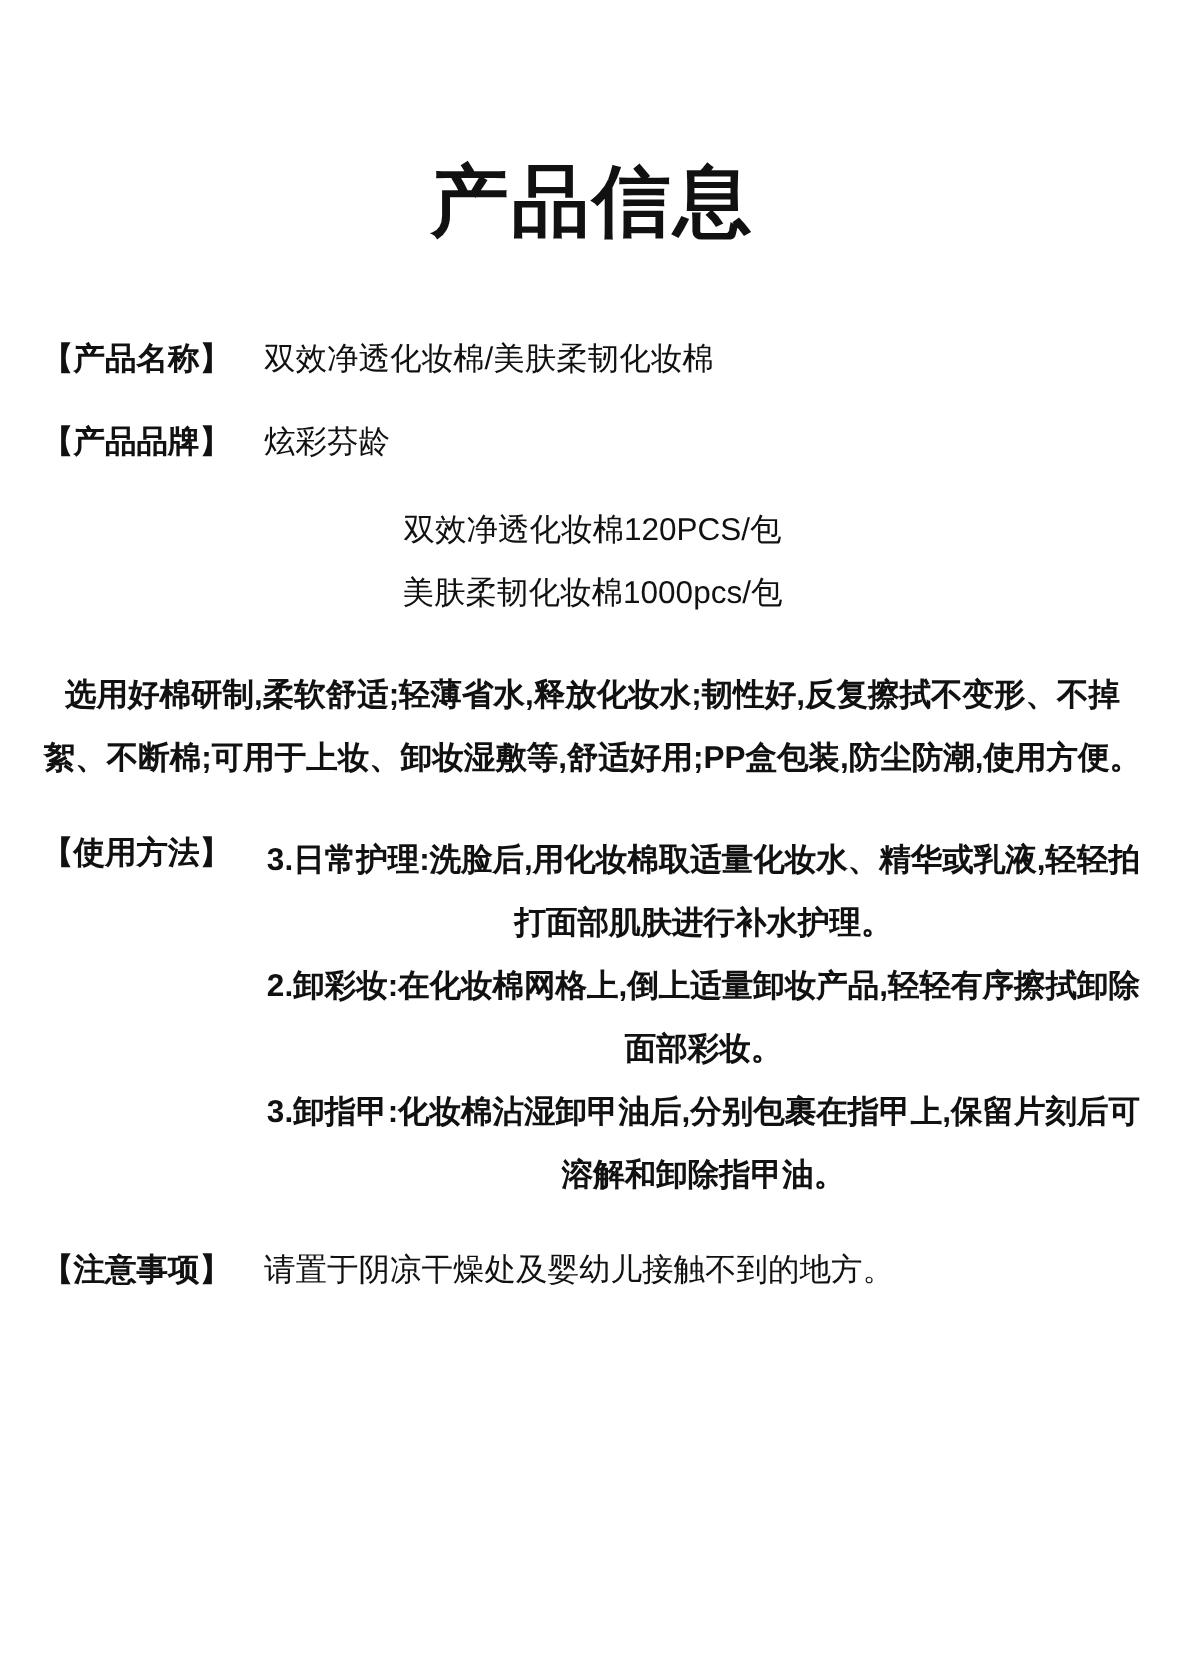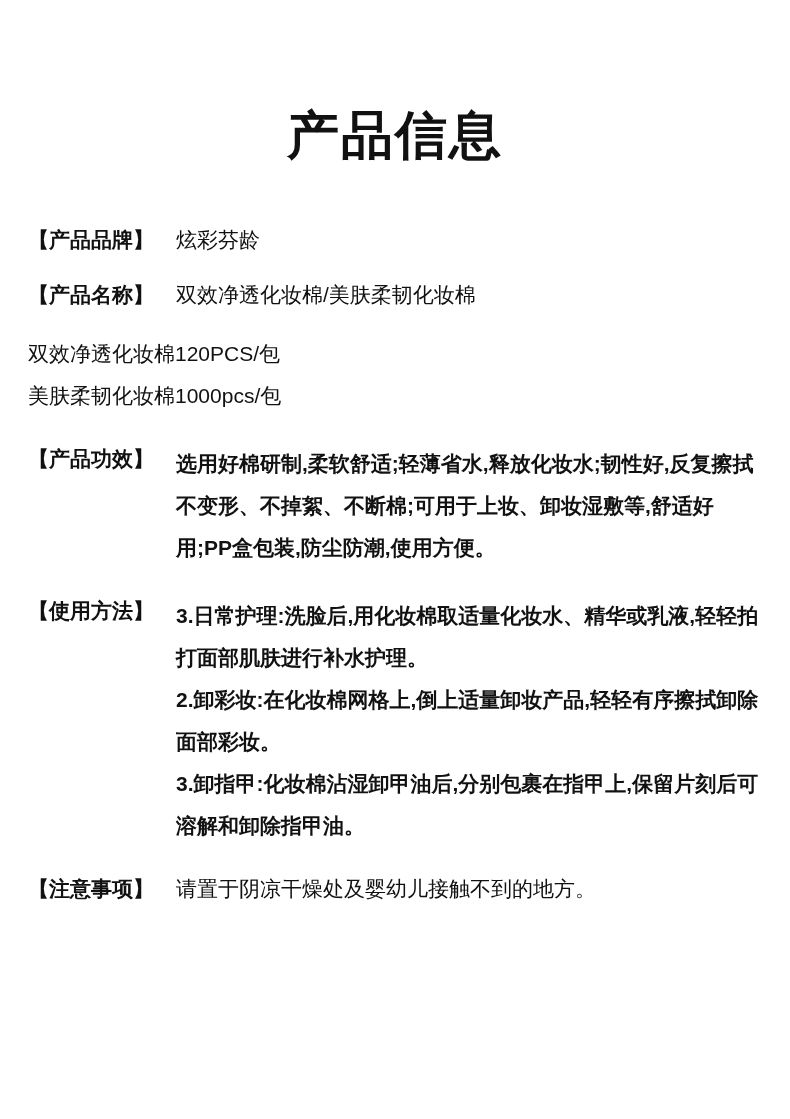--- a/index.html
+++ b/index.html
@@ -60,54 +60,54 @@
   }
   .spec-value .line {
     display: block;
   }
   .spec-value .para {
     display: block;
     font-weight: bold;
   }
   .value-block-loose {
     line-height: 2.0;
+    text-align: center;
   }
 </style>
 </head>
 <body>
 
 <div class="page">
 
   <h1 class="doc-title">产品信息</h1>
 
   <div class="spec-list">
 
     <div class="spec-row tight">
-      <div class="spec-label">【产品品牌】</div>
+      <div class="spec-label">【产品名称】</div>
       <div class="spec-value">
-        <span class="line">炫彩芬龄</span>
+        <span class="line">双效净透化妆棉/美肤柔韧化妆棉</span>
       </div>
     </div>
 
     <div class="spec-row tight">
-      <div class="spec-label">【产品名称】</div>
+      <div class="spec-label">【产品品牌】</div>
       <div class="spec-value">
-        <span class="line">双效净透化妆棉/美肤柔韧化妆棉</span>
+        <span class="line">炫彩芬龄</span>
       </div>
     </div>
 
     <div class="spec-row">
       <div class="spec-value value-block-loose">
         <span class="line">双效净透化妆棉120PCS/包</span>
         <span class="line">美肤柔韧化妆棉1000pcs/包</span>
       </div>
     </div>
 
     <div class="spec-row">
-      <div class="spec-label">【产品功效】</div>
       <div class="spec-value value-block-loose">
         <span class="para">选用好棉研制,柔软舒适;轻薄省水,释放化妆水;韧性好,反复擦拭不变形、不掉絮、不断棉;可用于上妆、卸妆湿敷等,舒适好用;PP盒包装,防尘防潮,使用方便。</span>
       </div>
     </div>
 
     <div class="spec-row">
       <div class="spec-label">【使用方法】</div>
       <div class="spec-value value-block-loose">
         <span class="para">3.日常护理:洗脸后,用化妆棉取适量化妆水、精华或乳液,轻轻拍打面部肌肤进行补水护理。</span>
         <span class="para">2.卸彩妆:在化妆棉网格上,倒上适量卸妆产品,轻轻有序擦拭卸除面部彩妆。</span>

